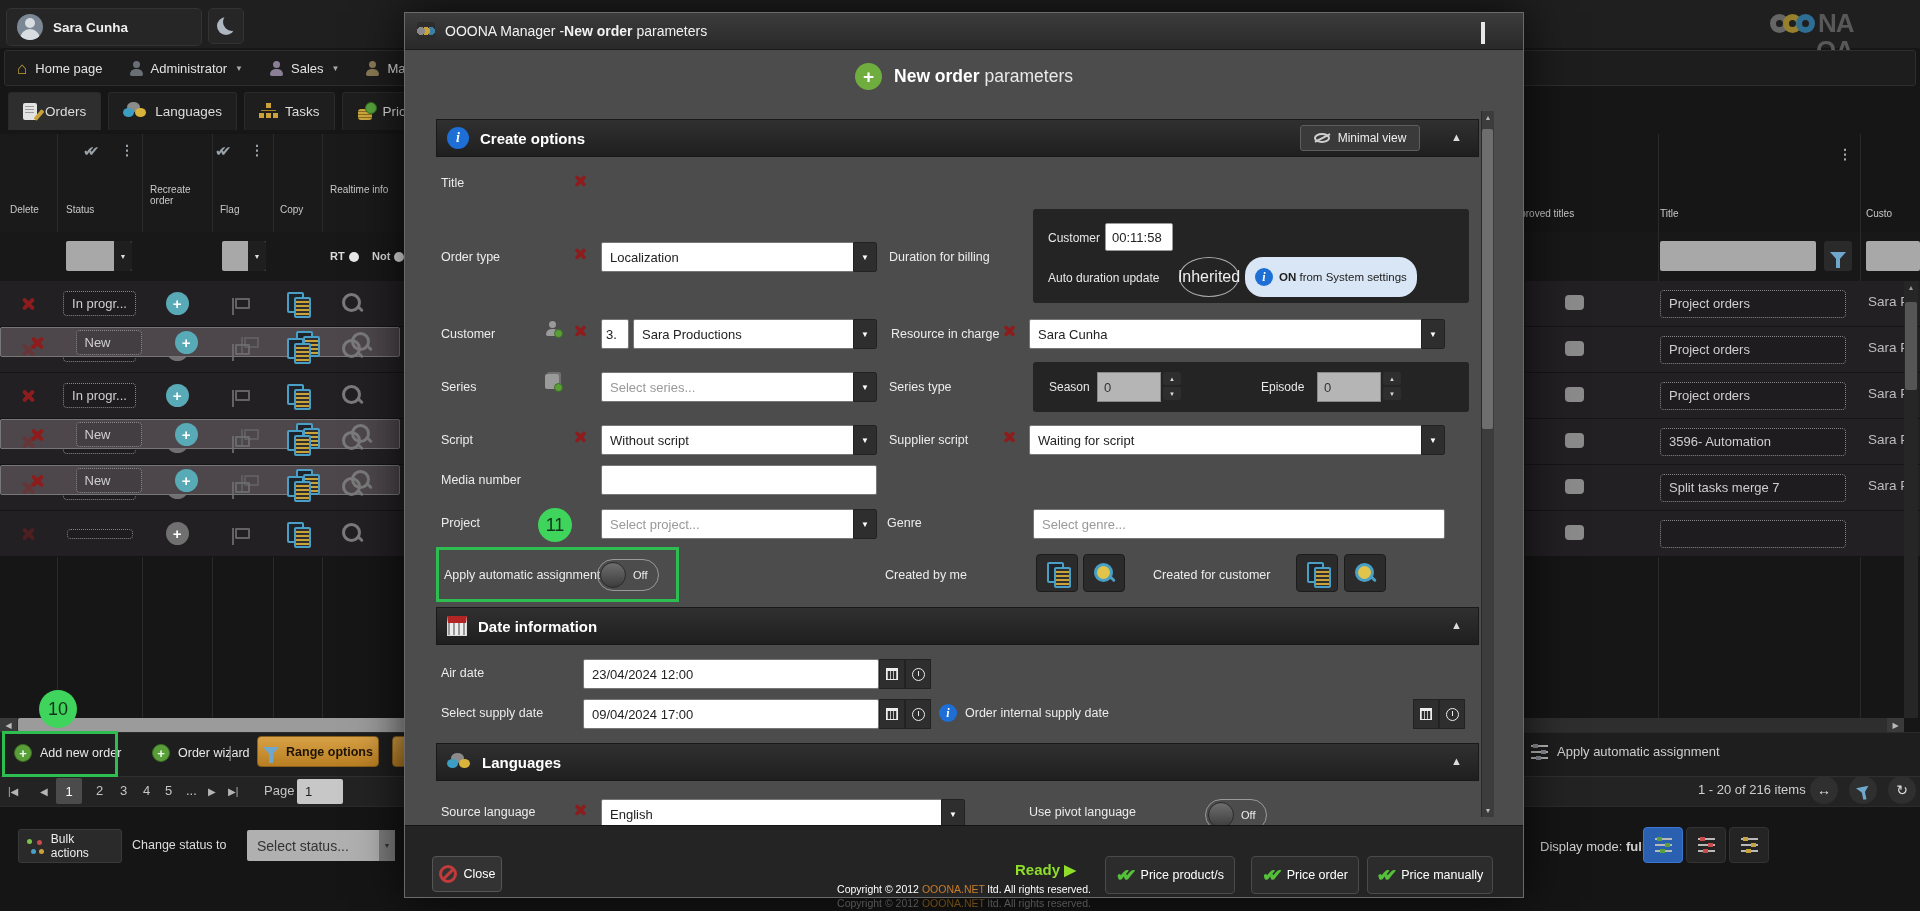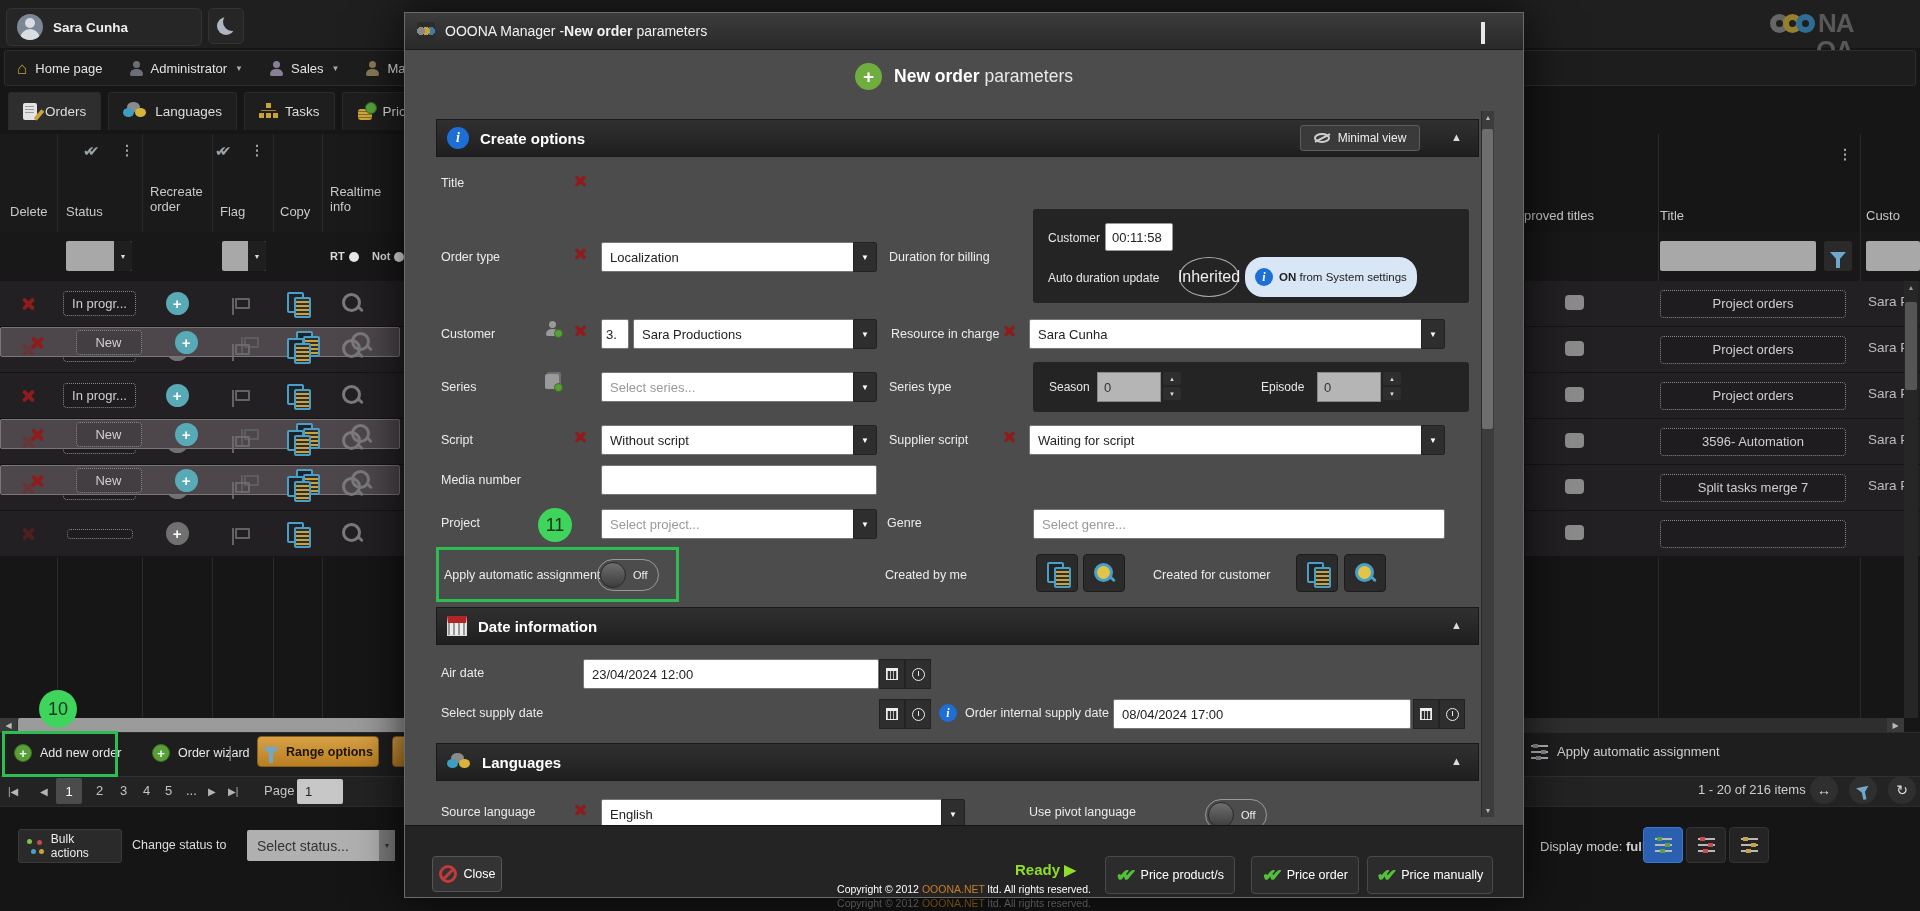--- a/index.html
+++ b/index.html
@@ -36,39 +36,39 @@
 .ic-org{position:relative;width:18px;height:17px}
 .ic-org::before{content:"";position:absolute;left:7px;top:0;width:5px;height:5px;background:#c9a23a;box-shadow:-7px 10px 0 #c9a23a,0 10px 0 #c9a23a,7px 10px 0 #c9a23a}
 .ic-org::after{content:"";position:absolute;left:2px;top:7px;width:15px;height:2px;border-top:1px solid #a8861f}
 .ic-coins{position:relative;width:18px;height:18px}
 .ic-coins::before{content:"";position:absolute;left:1px;top:6px;width:14px;height:11px;background:repeating-linear-gradient(#cfa83f 0 2px,#8a6d20 2px 3px);border-radius:3px}
 .ic-coins::after{content:"";position:absolute;right:-2px;top:-1px;width:10px;height:10px;border-radius:50%;background:#57a23c;border:1px solid #2e6e1e}
 .ic-bag{width:15px;height:17px;background:#5a9e3a;border-radius:3px;border:1px solid #3c6e24}
 
 .theader{left:0;top:134px;width:405px;height:98px;background:#1a1a1a}
 .colsep{background:#2a2a2a;width:1px;top:134px;height:584px}
-.hlabel{font-size:13px;color:#c9c9c9}
+.hlabel{font-size:10px;color:#c9c9c9}
 .ic-dblcheck{color:#9aa3a8;font-size:14px;letter-spacing:-7px;padding-right:7px}
 .ic-dots{color:#9aa3a8;font-size:14px;font-weight:bold}
 .filterrow{left:0;top:232px;width:1920px;height:49px;background:#181818}
 .gsel{background:#a8a8a8;border-radius:2px;height:30px;position:absolute;display:flex}
 .gsel .dk{margin-left:auto;width:18px;background:#1f1f1f;color:#ddd;font-size:7px;display:flex;align-items:center;justify-content:center;border-radius:0 2px 2px 0}
 .rtdot{width:10px;height:10px;border-radius:50%;background:#e8e8e8;display:inline-block;margin-left:4px;vertical-align:middle}
 .rtlab{font-size:11px;font-weight:bold;color:#ddd}
 
 .lrows{left:0;top:281px;width:405px;height:437px;overflow:hidden}
 .lrow{height:46px;display:flex;align-items:center;background:#232023;border-bottom:1px solid #151515}
 .lrow.sel{background:#4d474b}
 .cell{display:flex;align-items:center;justify-content:center}
 .c1{width:57px}.c2{width:85px}.c3{width:70px}.c4{width:61px}.c5{width:49px}.c6{width:60px}
 .ic-x{width:15px;height:15px;position:relative;display:inline-block}
 .ic-x::before,.ic-x::after{content:"";position:absolute;left:0;top:6px;width:15px;height:4px;background:#8e1c1c;border-radius:2px}
 .ic-x::before{transform:rotate(45deg)}.ic-x::after{transform:rotate(-45deg)}
 .dim .ic-x{opacity:.4}
-.pill{border:1px dotted #8a8a8a;border-radius:4px;color:#cfcfcf;font-size:13px;padding:4px 8px;min-width:66px;text-align:center;background:rgba(0,0,0,.12);white-space:nowrap;overflow:hidden}
+.pill{border:1px dotted #8a8a8a;border-radius:4px;color:#cfcfcf;font-size:13px;padding:4px 8px;min-width:66px;text-align:left;background:rgba(0,0,0,.12);white-space:nowrap;overflow:hidden}
 .ic-plus{width:23px;height:23px;border-radius:50%;background:#58aab6;color:#fff;font-size:15px;font-weight:bold;display:flex;align-items:center;justify-content:center}
 .dim .ic-plus{background:#707070}
 .ic-flag{width:15px;height:11px;border:2px solid #6f6f6f;border-radius:1px;position:relative;opacity:.85}
 .ic-flag::before{content:"";position:absolute;left:-5px;top:-2px;width:2px;height:17px;background:#6f6f6f}
 .sel .ic-flag{opacity:.55}
 .ic-copy{width:21px;height:23px;position:relative;display:inline-block}
 .ic-copy::before{content:"";position:absolute;left:0;top:0;width:13px;height:17px;border:2px solid #4a9fc7;border-radius:2px;background:#1d2328}
 .ic-copy::after{content:"";position:absolute;left:7px;top:5px;width:13px;height:17px;border:2px solid #4a9fc7;border-radius:2px;background:repeating-linear-gradient(#2e2e2e 0 2px,#c9a23a 2px 4px)}
 .ic-mag{width:21px;height:21px;position:relative;display:inline-block}
 .ic-mag::before{content:"";position:absolute;left:0;top:0;width:13px;height:13px;border:3px solid #7a7a7a;border-radius:50%}
@@ -750,29 +750,29 @@
   <div class="a lbl" style="left:36px;top:653px">Air date</div>
   <div class="a inp" style="left:178px;top:646px;width:296px">23/04/2024 12:00</div>
   <div class="dbtn" style="left:474px;top:646px">
       <span class="ic-cal"></span>
     </div>
   <div class="dbtn" style="left:500px;top:646px">
       <span class="ic-clk"></span>
     </div>
 
   <div class="a lbl" style="left:36px;top:693px">Select supply date</div>
+  <div class="a inp" style="left:178px;top:686px;width:296px">09/04/2024 17:00</div>
   <div class="dbtn" style="left:474px;top:686px">
       <span class="ic-cal"></span>
     </div>
   <div class="dbtn" style="left:500px;top:686px">
       <span class="ic-clk"></span>
     </div>
   <div class="a ic-info sm" style="left:534px;top:691px">i</div>
   <div class="a lbl" style="left:560px;top:693px">Order internal supply date</div>
-  <div class="a inp" style="left:708px;top:686px;width:298px">08/04/2024 17:00</div>
   <div class="dbtn" style="left:1008px;top:686px">
       <span class="ic-cal"></span>
     </div>
   <div class="dbtn" style="left:1034px;top:686px">
       <span class="ic-clk"></span>
     </div>
 
   <div class="a sect" style="top:730px">
     <span class="ic-langs"></span>
     <span class="t">Languages</span>

